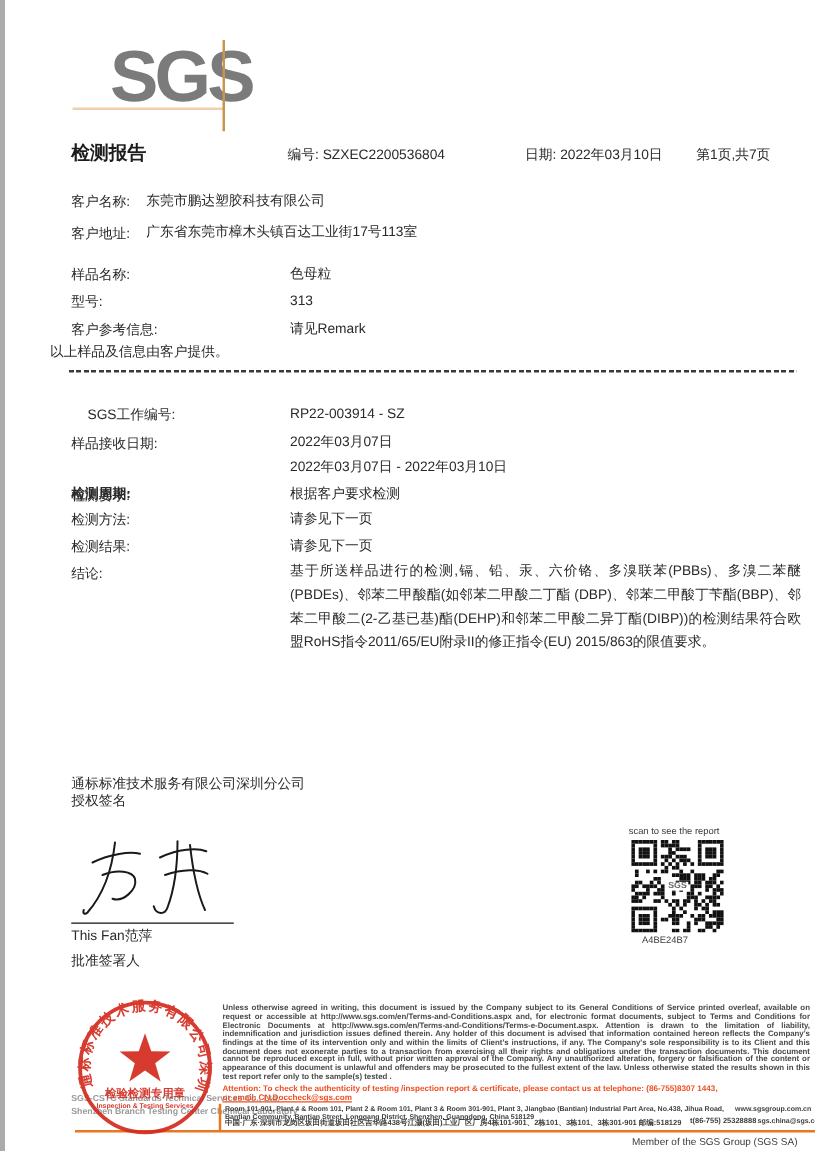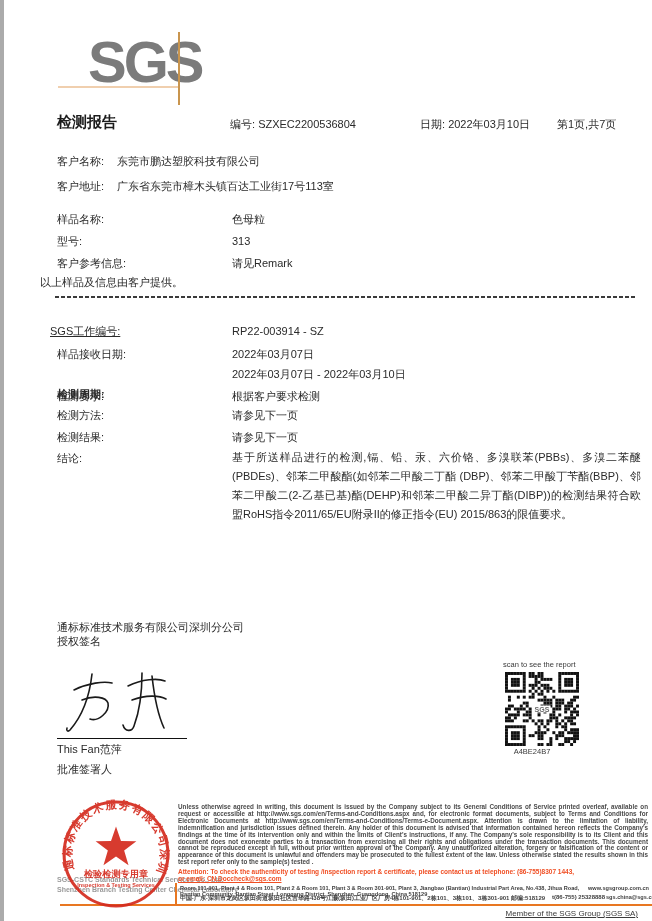--- a/index.html
+++ b/index.html
@@ -18,21 +18,21 @@
   .title{font-size:15px;font-weight:bold;color:#1c1c1c;}
   .dashes{position:absolute;height:2px;background:repeating-linear-gradient(90deg,#3a3a3a 0 4px,transparent 4px 6px);}
   .concl{white-space:normal;width:409px;font-size:11px;line-height:19px;color:#2a2a2a;text-align:justify;}
   .sigline{position:absolute;height:1px;background:#111;}
   .legal{white-space:normal;width:470px;font-size:6.3px;line-height:6.9px;color:#4a4a4a;text-align:justify;font-weight:bold;}
   .attn{font-size:6.5px;font-weight:bold;color:#f04e23;line-height:7.5px;}
   .addr{font-size:5.6px;color:#3f3f3f;font-weight:bold;}
   .graytiny{font-size:7px;color:#9a9a9a;font-weight:bold;}
   .orange-rule{position:absolute;height:2px;background:#e87722;}
   .orange-v{position:absolute;width:1.5px;background:#e87722;}
-  .member{font-size:8px;color:#3a3a3a;text-decoration:underline;}
+  .member{font-size:8px;color:#3a3a3a;}
   .qrwrap{position:absolute;left:505px;top:672px;width:74px;height:74px;}
   .qrcenter{position:absolute;left:50%;top:50%;transform:translate(-50%,-50%);
     background:#fff;padding:0 1px;font-size:7px;font-weight:bold;color:#6a6a6a;letter-spacing:0;}
   .qrtext{font-size:7.5px;color:#3a3a3a;}
   .stamp{position:absolute;left:60px;top:798px;opacity:.92;}
 </style>
 </head>
 <body>
 
 <div class="edge"></div>
@@ -58,31 +58,31 @@
 <div class="abs lbl" style="left:57px;top:234px;">型号:</div>
 <div class="abs t11" style="left:232px;top:234px;">313</div>
 
 <div class="abs lbl" style="left:57px;top:256px;">客户参考信息:</div>
 <div class="abs t11" style="left:232px;top:256px;">请见Remark</div>
 
 <div class="abs t11" style="left:40px;top:275px;">以上样品及信息由客户提供。</div>
 
 <div class="dashes" style="left:55px;top:296px;width:582px;"></div>
 
-<div class="abs lbl" style="left:50px;top:324px;text-decoration:underline;">SGS工作编号:</div>
+<div class="abs lbl" style="left:70px;top:324px;">SGS工作编号:</div>
 <div class="abs t11" style="left:232px;top:324px;">RP22-003914 - SZ</div>
 
 <div class="abs lbl" style="left:57px;top:347px;">样品接收日期:</div>
 <div class="abs t11" style="left:232px;top:347px;">2022年03月07日</div>
 
 <div class="abs lbl" style="left:57px;top:387px;font-weight:bold;">检测周期:</div>
 <div class="abs t11" style="left:232px;top:367px;">2022年03月07日 - 2022年03月10日</div>
 
 <div class="abs lbl" style="left:57px;top:389px;">检测要求:</div>
-<div class="abs t11" style="left:232px;top:389px;">根据客户要求检测</div>
+<div class="abs t11" style="left:232px;top:389px;font-family:Liberation Mono, monospace;">根据客户要求检测</div>
 
 <div class="abs lbl" style="left:57px;top:408px;">检测方法:</div>
 <div class="abs t11" style="left:232px;top:408px;">请参见下一页</div>
 
 <div class="abs lbl" style="left:57px;top:430px;">检测结果:</div>
 <div class="abs t11" style="left:232px;top:430px;">请参见下一页</div>
 
 <div class="abs lbl" style="left:57px;top:451px;">结论:</div>
 <div class="abs concl" style="left:232px;top:448px;">基于所送样品进行的检测,镉、铅、汞、六价铬、多溴联苯(PBBs)、多溴二苯醚(PBDEs)、邻苯二甲酸酯(如邻苯二甲酸二丁酯 (DBP)、邻苯二甲酸丁苄酯(BBP)、邻苯二甲酸二(2-乙基已基)酯(DEHP)和邻苯二甲酸二异丁酯(DIBP))的检测结果符合欧盟RoHS指令2011/65/EU附录II的修正指令(EU) 2015/863的限值要求。</div>
 

